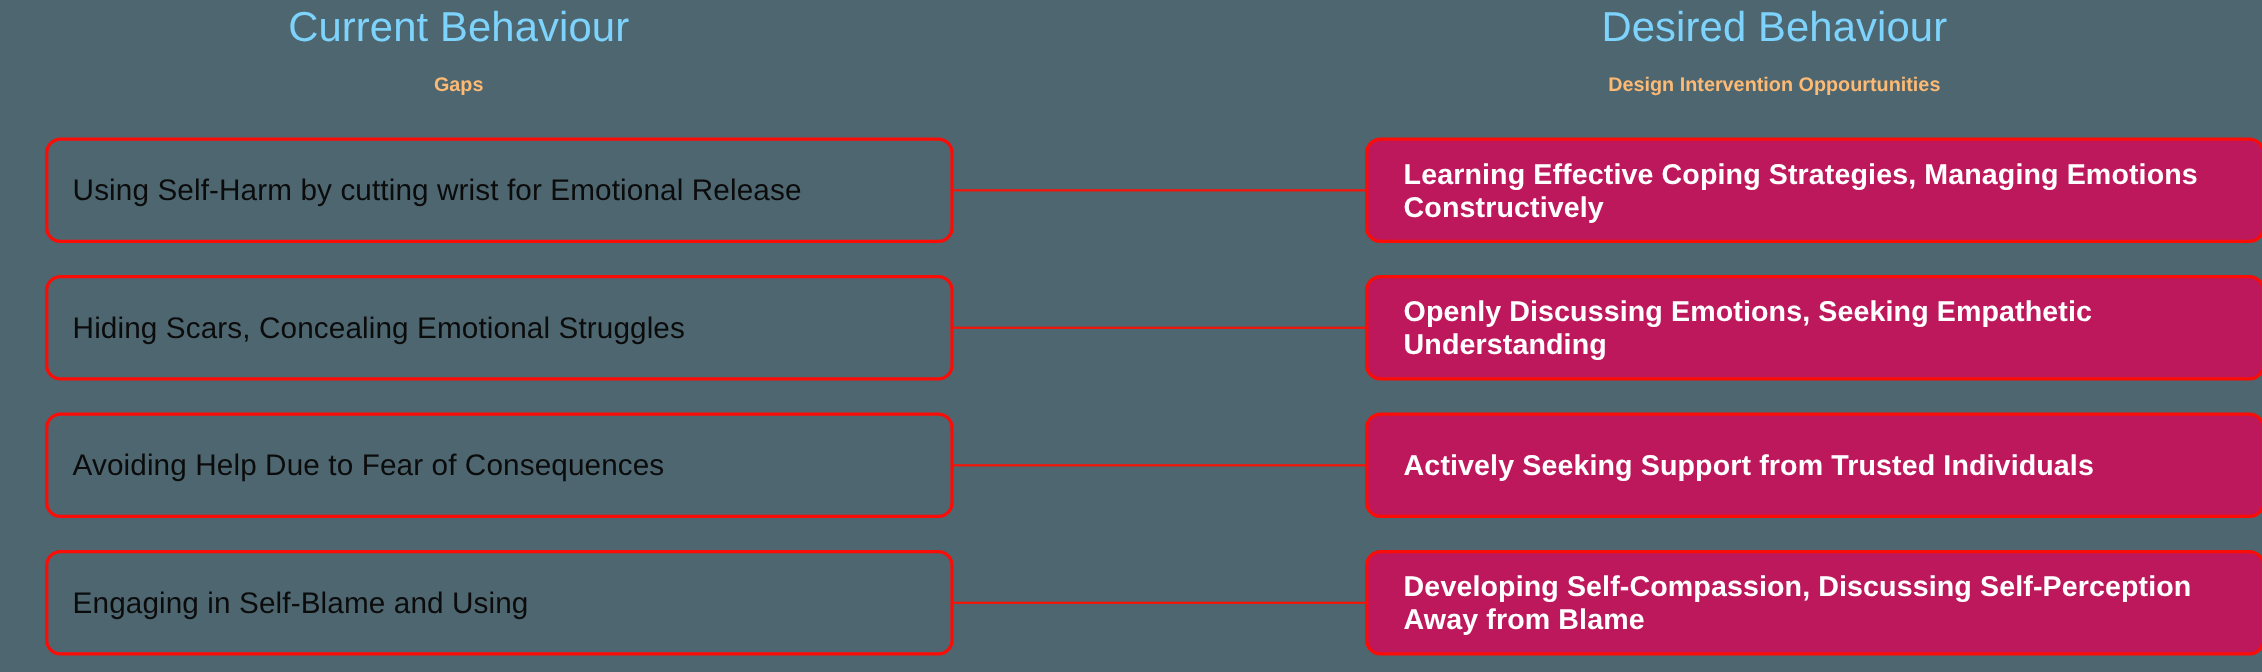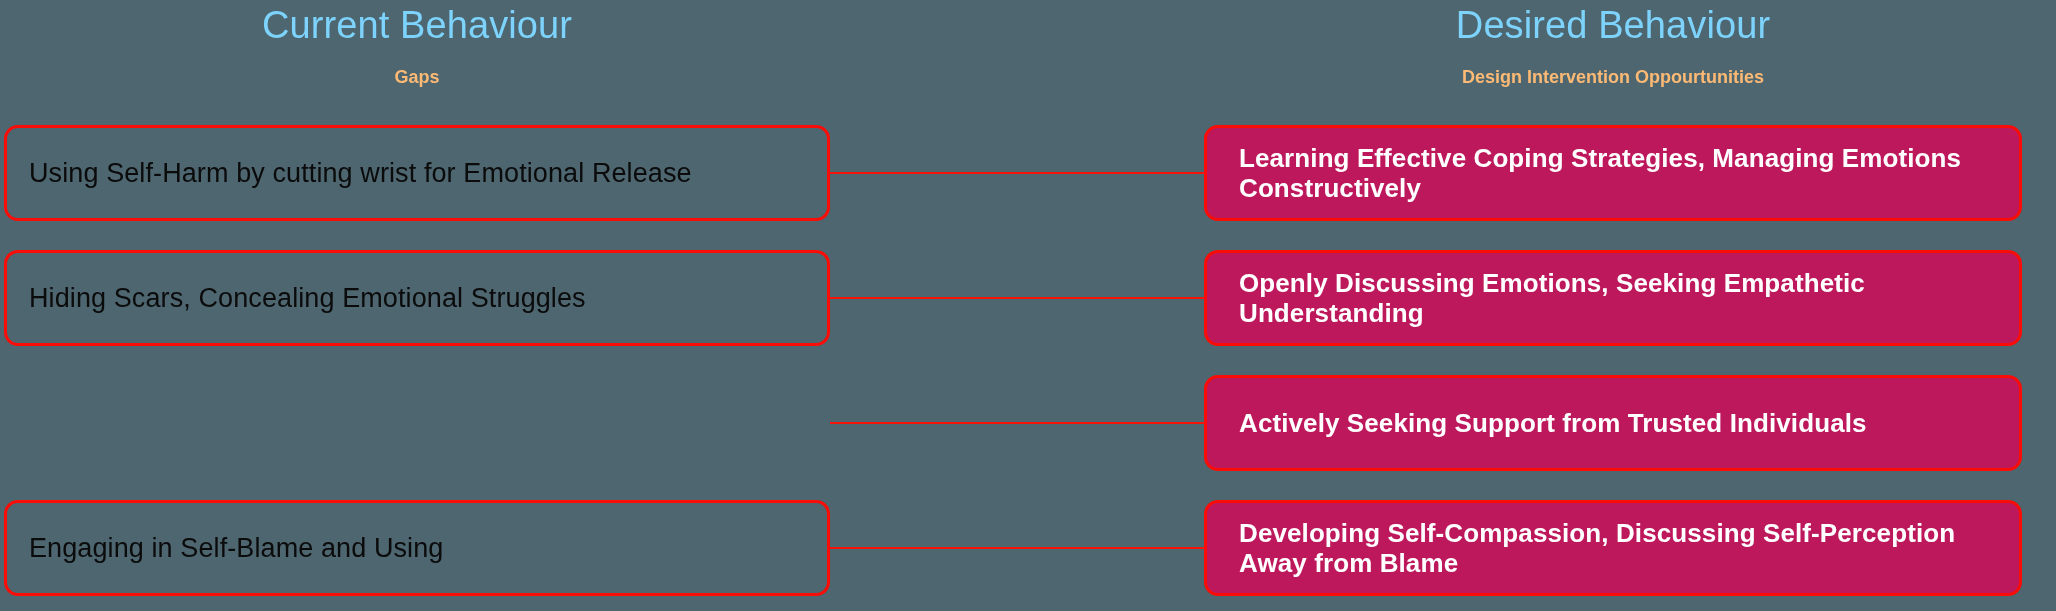--- a/index.html
+++ b/index.html
@@ -62,20 +62,21 @@
   .rows {
     position: absolute;
     top: 125px;
     left: 0;
     width: 2056px;
   }
   .pair-row {
     position: relative;
     height: 96px;
     margin-bottom: 29px;
+    margin-left: 37px;
   }
   .pair-row:last-child { margin-bottom: 0; }
 
   
   .card {
     position: absolute;
     top: 0;
     height: 96px;
     box-sizing: border-box;
     border: 3px solid #fb0d07;
@@ -154,20 +155,23 @@
       <div class="card gap">
         <span class="card-text">Hiding Scars, Concealing Emotional Struggles</span>
       </div>
       <div class="connector"></div>
       <div class="card opportunity">
         <span class="card-text">Openly Discussing Emotions, Seeking Empathetic Understanding</span>
       </div>
     </div>
 
     <div class="pair-row">
+      <div class="card gap">
+        <span class="card-text">Avoiding Help Due to Fear of Consequences</span>
+      </div>
       <div class="connector"></div>
       <div class="card opportunity">
         <span class="card-text">Actively Seeking Support from Trusted Individuals</span>
       </div>
     </div>
 
     <div class="pair-row">
       <div class="card gap">
         <span class="card-text">Engaging in Self-Blame and Using</span>
       </div>

